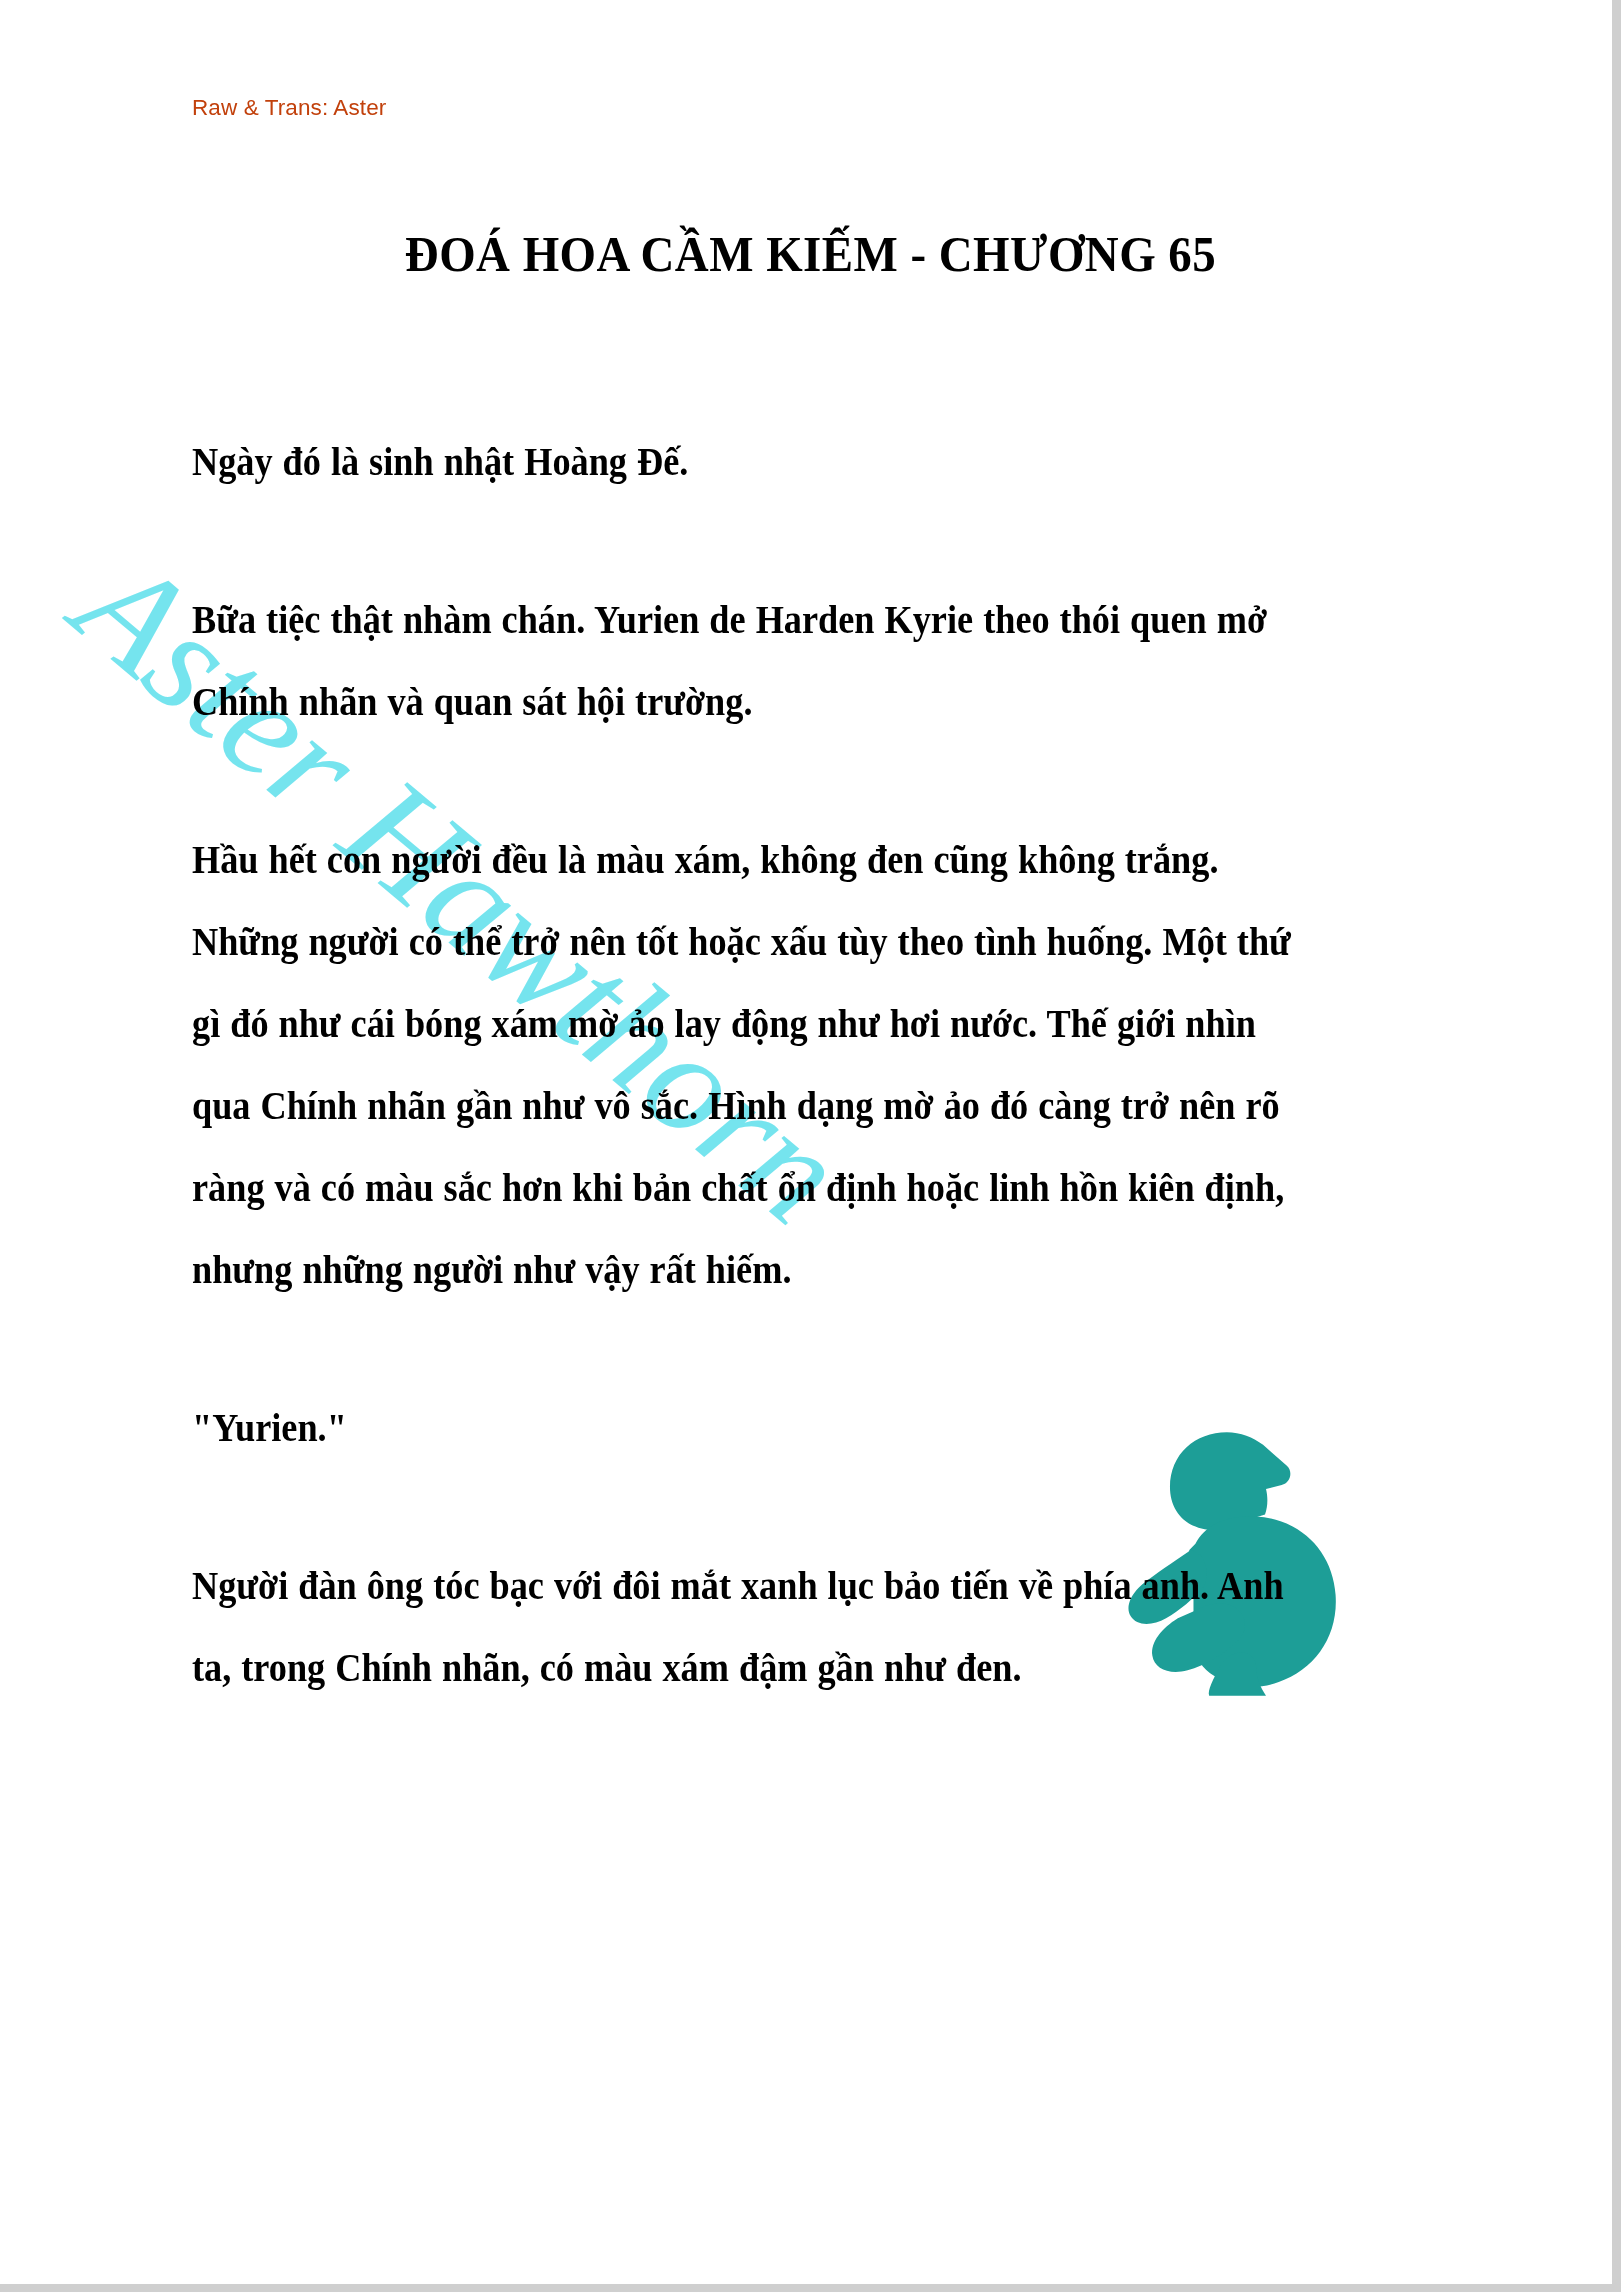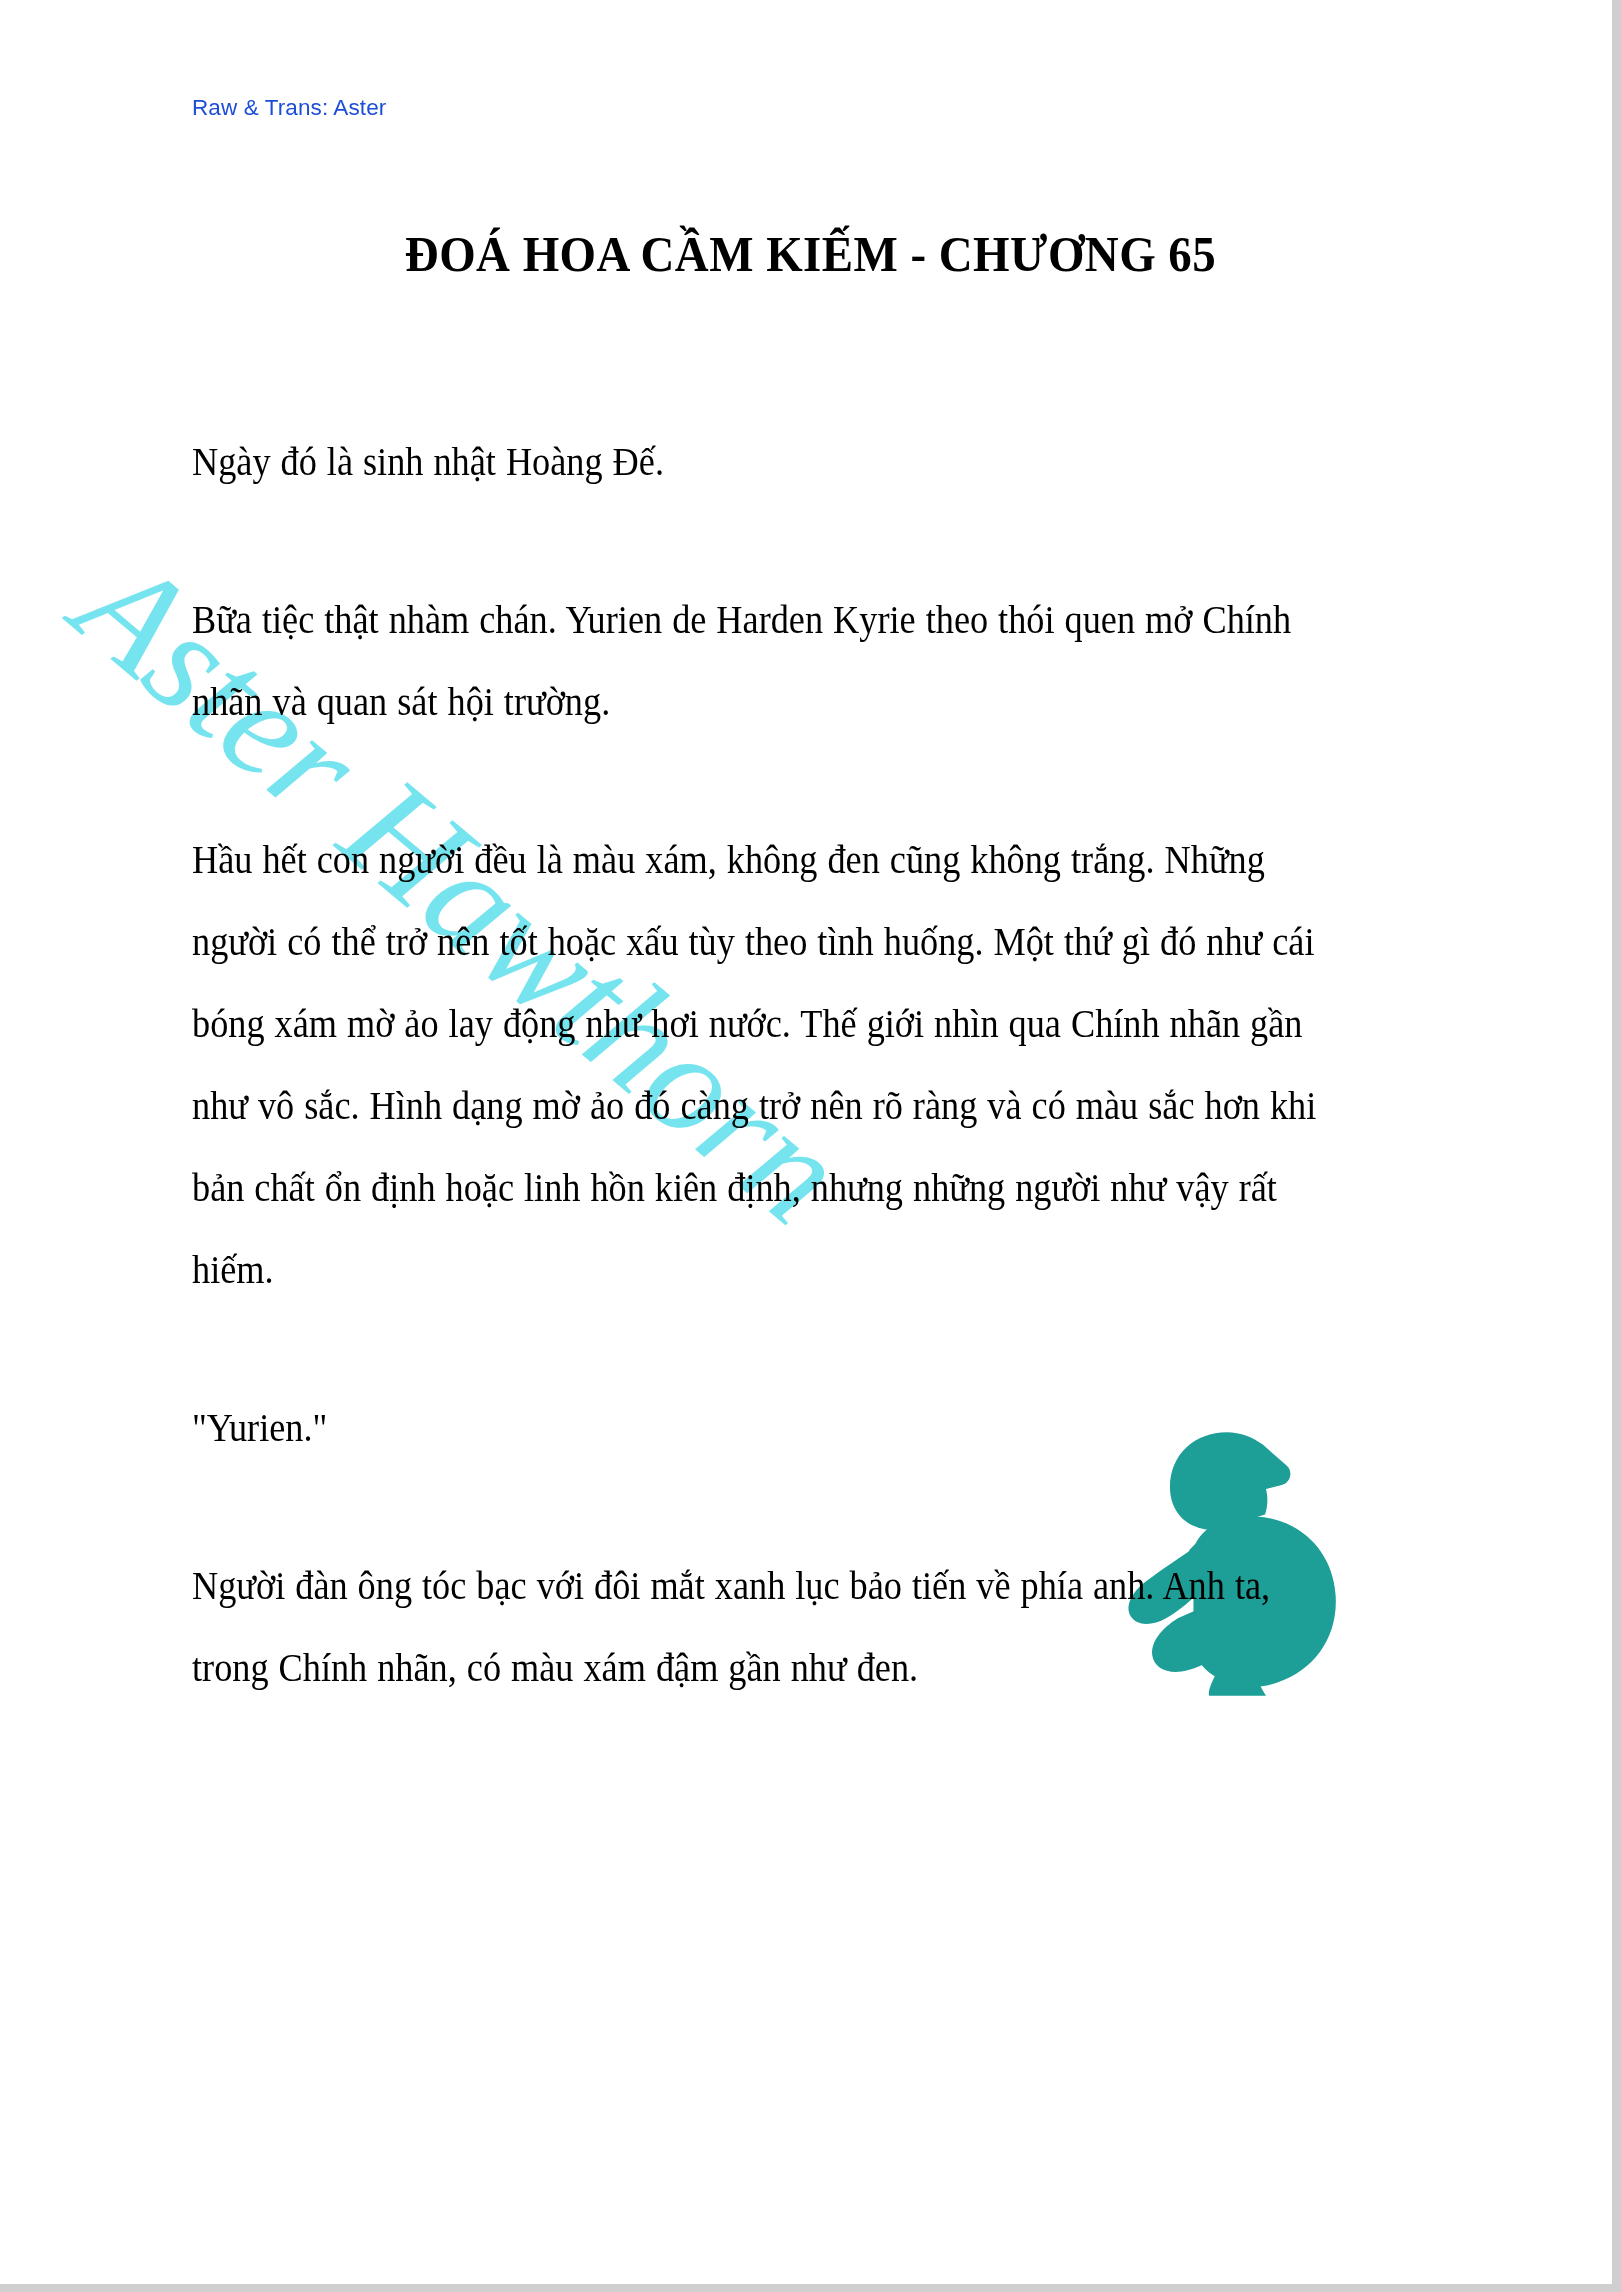--- a/index.html
+++ b/index.html
@@ -42,21 +42,21 @@
     padding: 0;
   }
 
   .running-head {
     position: absolute;
     left: 192px;
     top: 94px;
     font-family: "Liberation Sans", "DejaVu Sans", sans-serif;
     font-size: 22.5px;
     line-height: 1.2;
-    color: #1d4ed8;
+    color: #c2410c;
     letter-spacing: 0.1px;
     text-align: center;
   }
 
   .chapter-title {
     position: absolute;
     left: 0;
     right: 0;
     top: 192px;
     text-align: center;
@@ -67,20 +67,21 @@
     letter-spacing: 0.5px;
     color: #000000;
     transform: scaleX(0.92);
   }
 
   .body-text {
     position: absolute;
     left: 192px;
     top: 421px;
     width: 1211px;
+    font-weight: bold;
   }
 
   .para {
     font-family: "Liberation Serif", "DejaVu Serif", serif;
     font-size: 39px;
     line-height: 82px;
     color: #000000;
     margin: 0 0 76px 0;
     transform: scaleX(0.93);
     transform-origin: left center;

